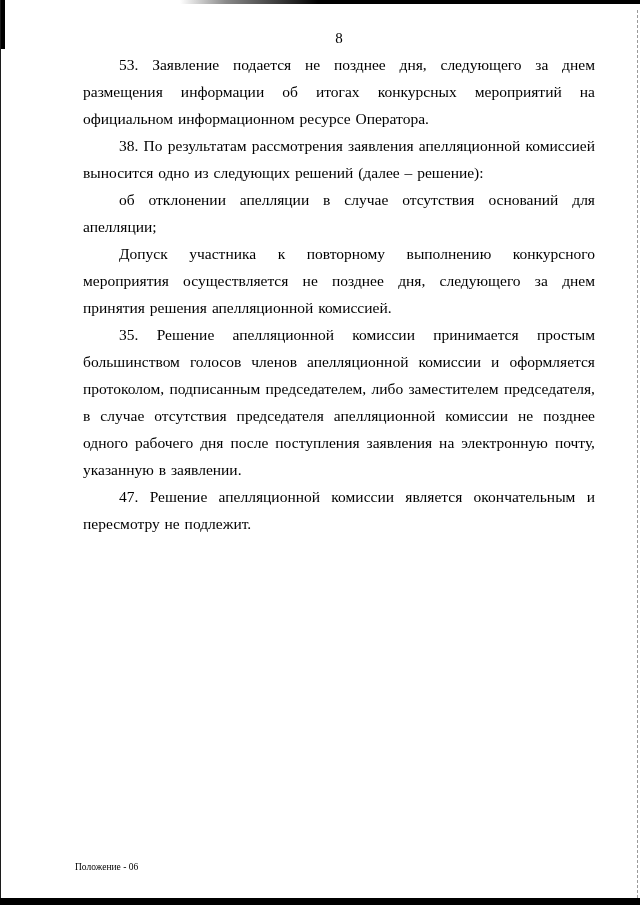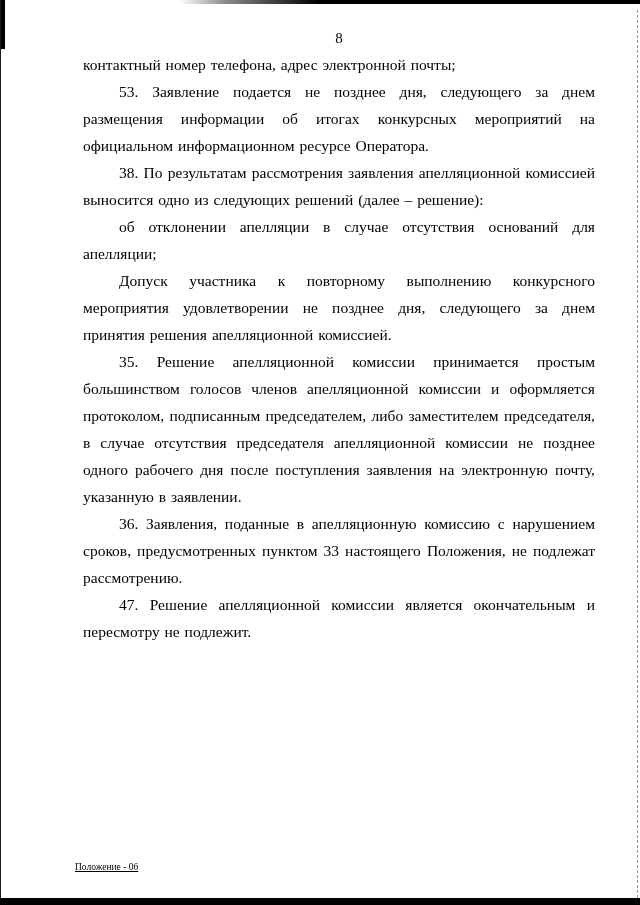--- a/index.html
+++ b/index.html
@@ -70,44 +70,41 @@
   }
   .body-text p.no-indent {
     text-indent: 0;
   }
   .footer-code {
     position: absolute;
     left: 75px;
     top: 861px;
     font-size: 9.5px;
     line-height: 12px;
-    text-decoration: underline;
   }
 </style>
 </head>
 <body>
 
 <div class="page">
 
   <div class="edge-top"></div>
   <div class="edge-top-left"></div>
   <div class="edge-left"></div>
   <div class="edge-right"></div>
   <div class="edge-bottom"></div>
 
   <div class="content">
     <div class="page-number">8</div>
 
     <div class="body-text">
-      <p class="no-indent">контактный номер телефона, адрес электронной почты;</p>
       <p>53. Заявление подается не позднее дня, следующего за днем размещения информации об итогах конкурсных мероприятий на официальном информационном ресурсе Оператора.</p>
       <p>38. По результатам рассмотрения заявления апелляционной комиссией выносится одно из следующих решений (далее – решение):</p>
       <p>об отклонении апелляции в случае отсутствия оснований для апелляции;</p>
-      <p>Допуск участника к повторному выполнению конкурсного мероприятия удовлетворении не позднее дня, следующего за днем принятия решения апелляционной комиссией.</p>
+      <p>Допуск участника к повторному выполнению конкурсного мероприятия осуществляется не позднее дня, следующего за днем принятия решения апелляционной комиссией.</p>
       <p>35. Решение апелляционной комиссии принимается простым большинством голосов членов апелляционной комиссии и оформляется протоколом, подписанным председателем, либо заместителем председателя, в случае отсутствия председателя апелляционной комиссии не позднее одного рабочего дня после поступления заявления на электронную почту, указанную в заявлении.</p>
-      <p>36. Заявления, поданные в апелляционную комиссию с нарушением сроков, предусмотренных пунктом 33 настоящего Положения, не подлежат рассмотрению.</p>
       <p>47. Решение апелляционной комиссии является окончательным и пересмотру не подлежит.</p>
     </div>
   </div>
 
   <div class="footer-code">Положение - 06</div>
 
 </div>
 
 </body></html>

